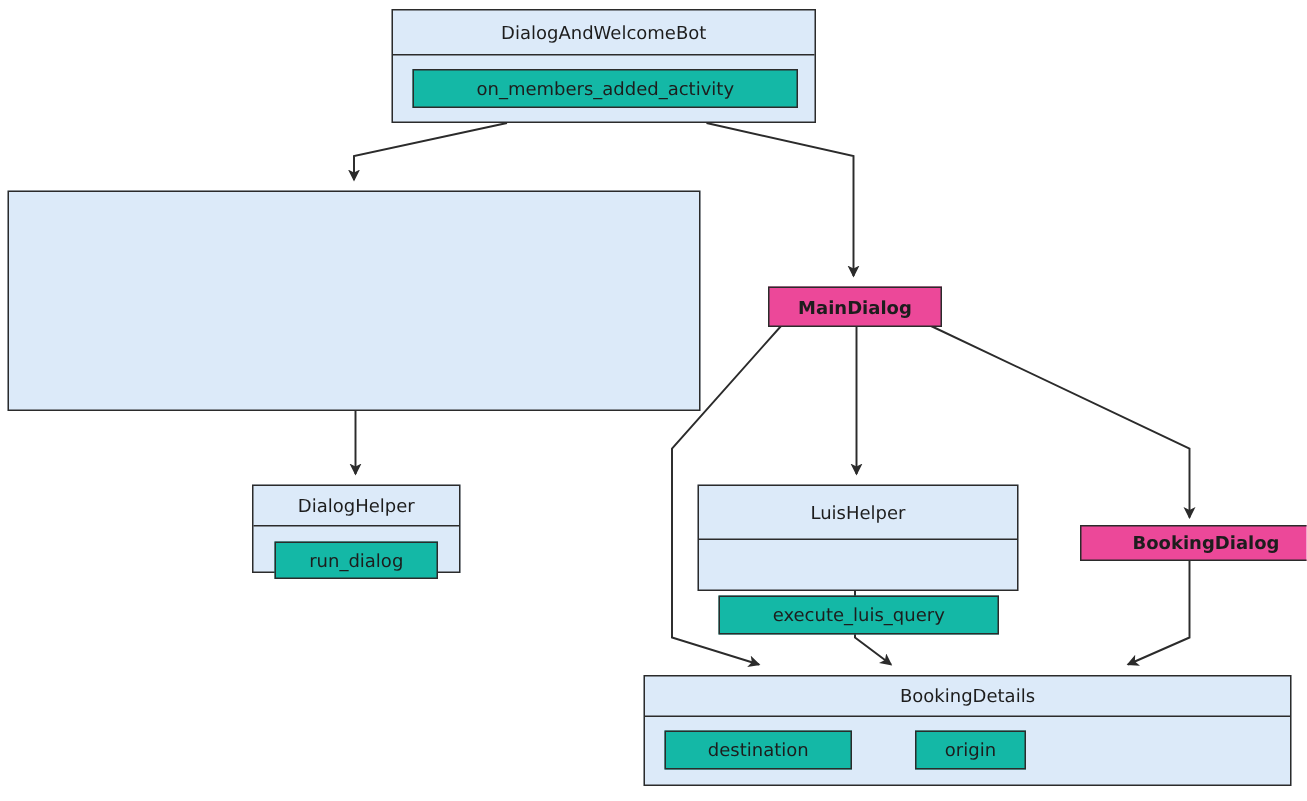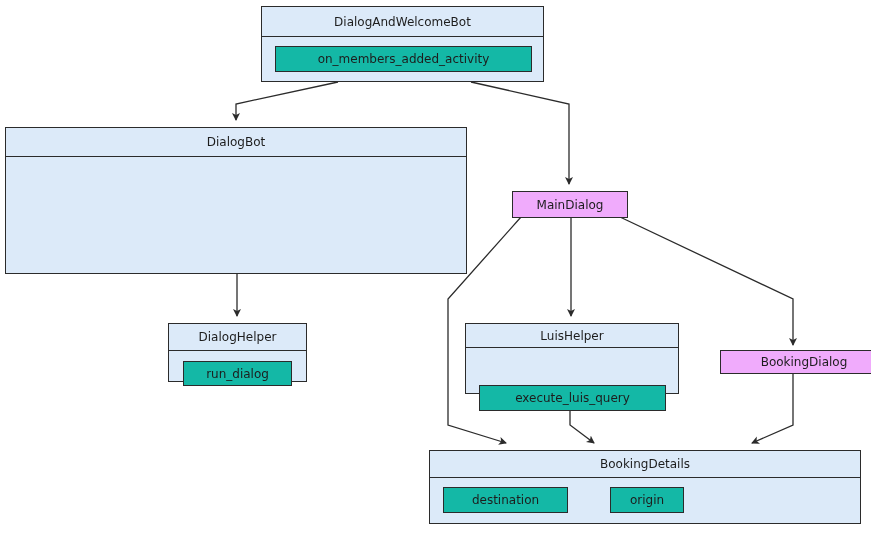--- a/index.html
+++ b/index.html
@@ -50,28 +50,29 @@
   }
   .class-body {
     box-sizing: border-box;
     position: relative;
     width: 100%;
   }
   
   .simple-node {
     position: absolute;
     box-sizing: border-box;
-    background: #f0abfc;
+    background: #ec4899;
     border: 1px solid #2b2b2b;
     display: flex;
     align-items: center;
     justify-content: center;
     color: #1d1d1d;
     font-size: 12px;
     z-index: 2;
+    font-weight: bold;
   }
   
   .member-box {
     position: absolute;
     box-sizing: border-box;
     background: #14b8a6;
     border: 1px solid #2b2b2b;
     display: flex;
     align-items: center;
     justify-content: center;
@@ -116,34 +117,33 @@
   </svg>
 
   <div class="class-node" style="left:261px; top:6px; width:283px; height:76px;">
     <div class="class-title" style="height:30px;">DialogAndWelcomeBot</div>
     <div class="class-body" style="height:44px;">
       <div class="member-box" style="left:13px; top:9px; width:257px; height:26px;">on_members_added_activity</div>
     </div>
   </div>
 
   <div class="class-node" style="left:5px; top:127px; width:462px; height:147px;">
-    <div class="class-title" style="height:29px;">DialogBot</div>
   </div>
 
   <div class="class-node" style="left:168px; top:323px; width:139px; height:59px;">
     <div class="class-title" style="height:27px;">DialogHelper</div>
     <div class="class-body" style="height:46px;">
       <div class="member-box" style="left:14px; top:10px; width:109px; height:25px;">run_dialog</div>
     </div>
   </div>
 
   <div class="simple-node" style="left:512px; top:191px; width:116px; height:27px;">MainDialog</div>
 
   <div class="class-node" style="left:465px; top:323px; width:214px; height:71px;">
-    <div class="class-title" style="height:24px;">LuisHelper</div>
+    <div class="class-title" style="height:36px;">LuisHelper</div>
     <div class="class-body" style="height:43px;">
       <div class="member-box" style="left:13px; top:10px; width:187px; height:26px;margin-top:27px;">execute_luis_query</div>
     </div>
   </div>
 
   <div class="simple-node" style="left:720px; top:350px; width:168px; height:24px;">BookingDialog</div>
 
   <div class="class-node" style="left:429px; top:450px; width:432px; height:74px;">
     <div class="class-title" style="height:27px;">BookingDetails</div>
     <div class="class-body" style="height:47px;">

